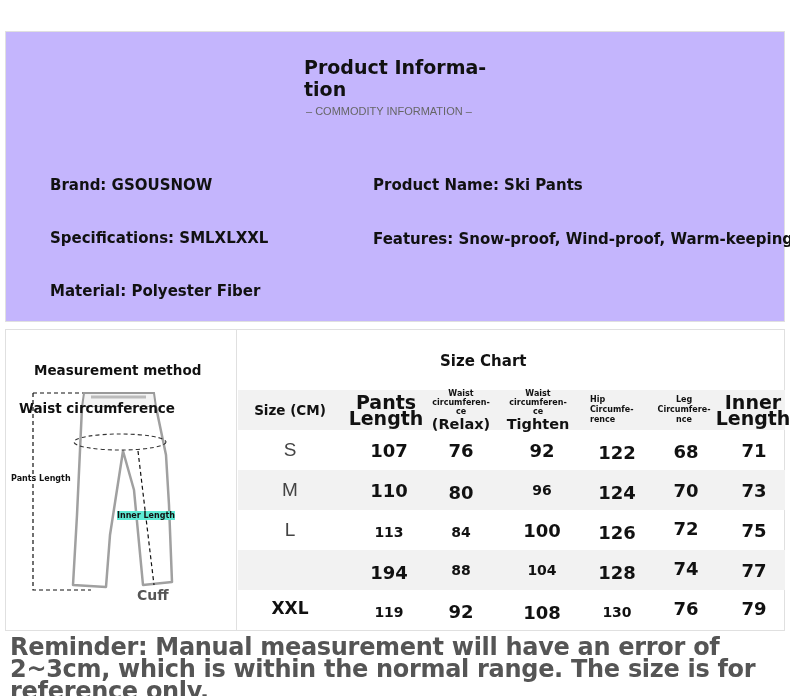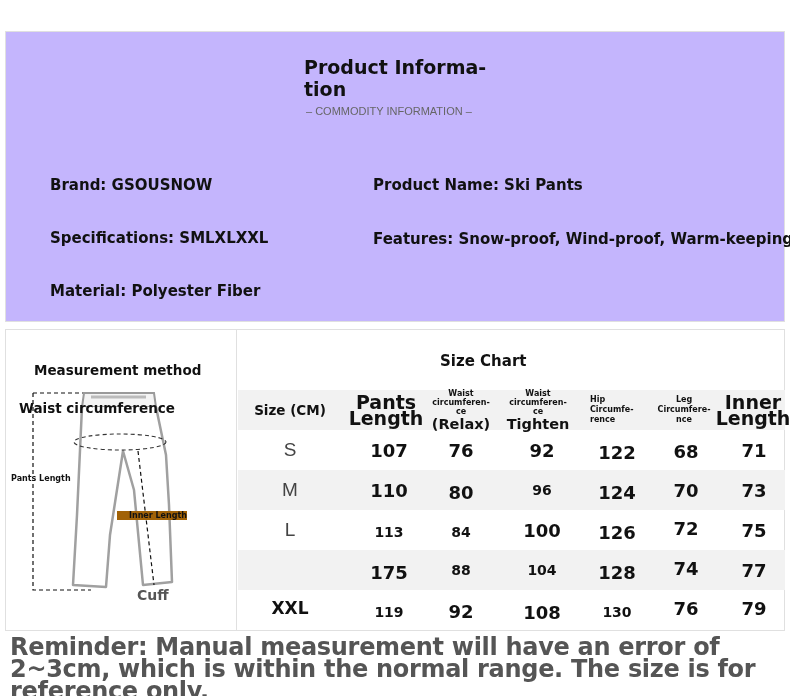--- a/index.html
+++ b/index.html
@@ -37,21 +37,21 @@
   .waist-label {
     position: absolute; left: 13px; top: 70px; font-size: 13.5px; font-weight: bold; color: #111; z-index: 3;
   }
   .pants-svg { position: absolute; left: 0; top: 55px; }
   .pants-length-label {
     position: absolute; left: 5px; top: 144px; font-size: 8px; font-weight: bold; color: #111;
     background: #fff; z-index: 2;
   }
   .inner-length-label {
     position: absolute; left: 111px; top: 181px; font-size: 8px; font-weight: bold; color: #111;
-    background: #a16207; z-index: 2; padding-left: 12px;
+    background: #5eead4; z-index: 2;
   }
   .cuff-label {
     position: absolute; left: 131px; top: 257px; font-size: 14px; font-weight: bold; color: #555; z-index: 2;
   }
 
   .chart-title {
     position: absolute; left: 434px; top: 22px; font-size: 15px; font-weight: bold; color: #111;
   }
   .table-area { position: absolute; left: 232px; top: 60px; width: 547px; }
   .hdr-row { position: relative; height: 40px; background: #f2f2f2; }
@@ -182,21 +182,21 @@
       <div class="cell size-label-light" style="left:0; width:104px;">L</div>
       <div class="cell v-sm" style="left:114px; width:74px; padding-top:4px;">113</div>
       <div class="cell v-sm" style="left:186px; width:74px; padding-top:4px;">84</div>
       <div class="cell v-lg" style="left:264px; width:80px;">100</div>
       <div class="cell v-lg" style="left:344px; width:70px; padding-top:4px;text-align:center;">126</div>
       <div class="cell v-lg" style="left:416px; width:64px; padding-bottom:3px;">72</div>
       <div class="cell v-lg" style="left:486px; width:60px;">75</div>
     </div>
 
     <div class="data-row alt">
-      <div class="cell v-lg" style="left:114px; width:74px; padding-top:4px;">175</div>
+      <div class="cell v-lg" style="left:114px; width:74px; padding-top:4px;">194</div>
       <div class="cell v-sm" style="left:186px; width:74px;">88</div>
       <div class="cell v-sm" style="left:264px; width:80px;">104</div>
       <div class="cell v-lg" style="left:344px; width:70px; padding-top:4px;">128</div>
       <div class="cell v-lg" style="left:416px; width:64px; padding-bottom:3px;">74</div>
       <div class="cell v-lg" style="left:486px; width:60px;">77</div>
     </div>
 
     <div class="data-row">
       <div class="cell size-label-bold" style="left:0; width:104px; padding-bottom:4px;">XXL</div>
       <div class="cell v-sm" style="left:114px; width:74px; padding-top:4px;">119</div>

